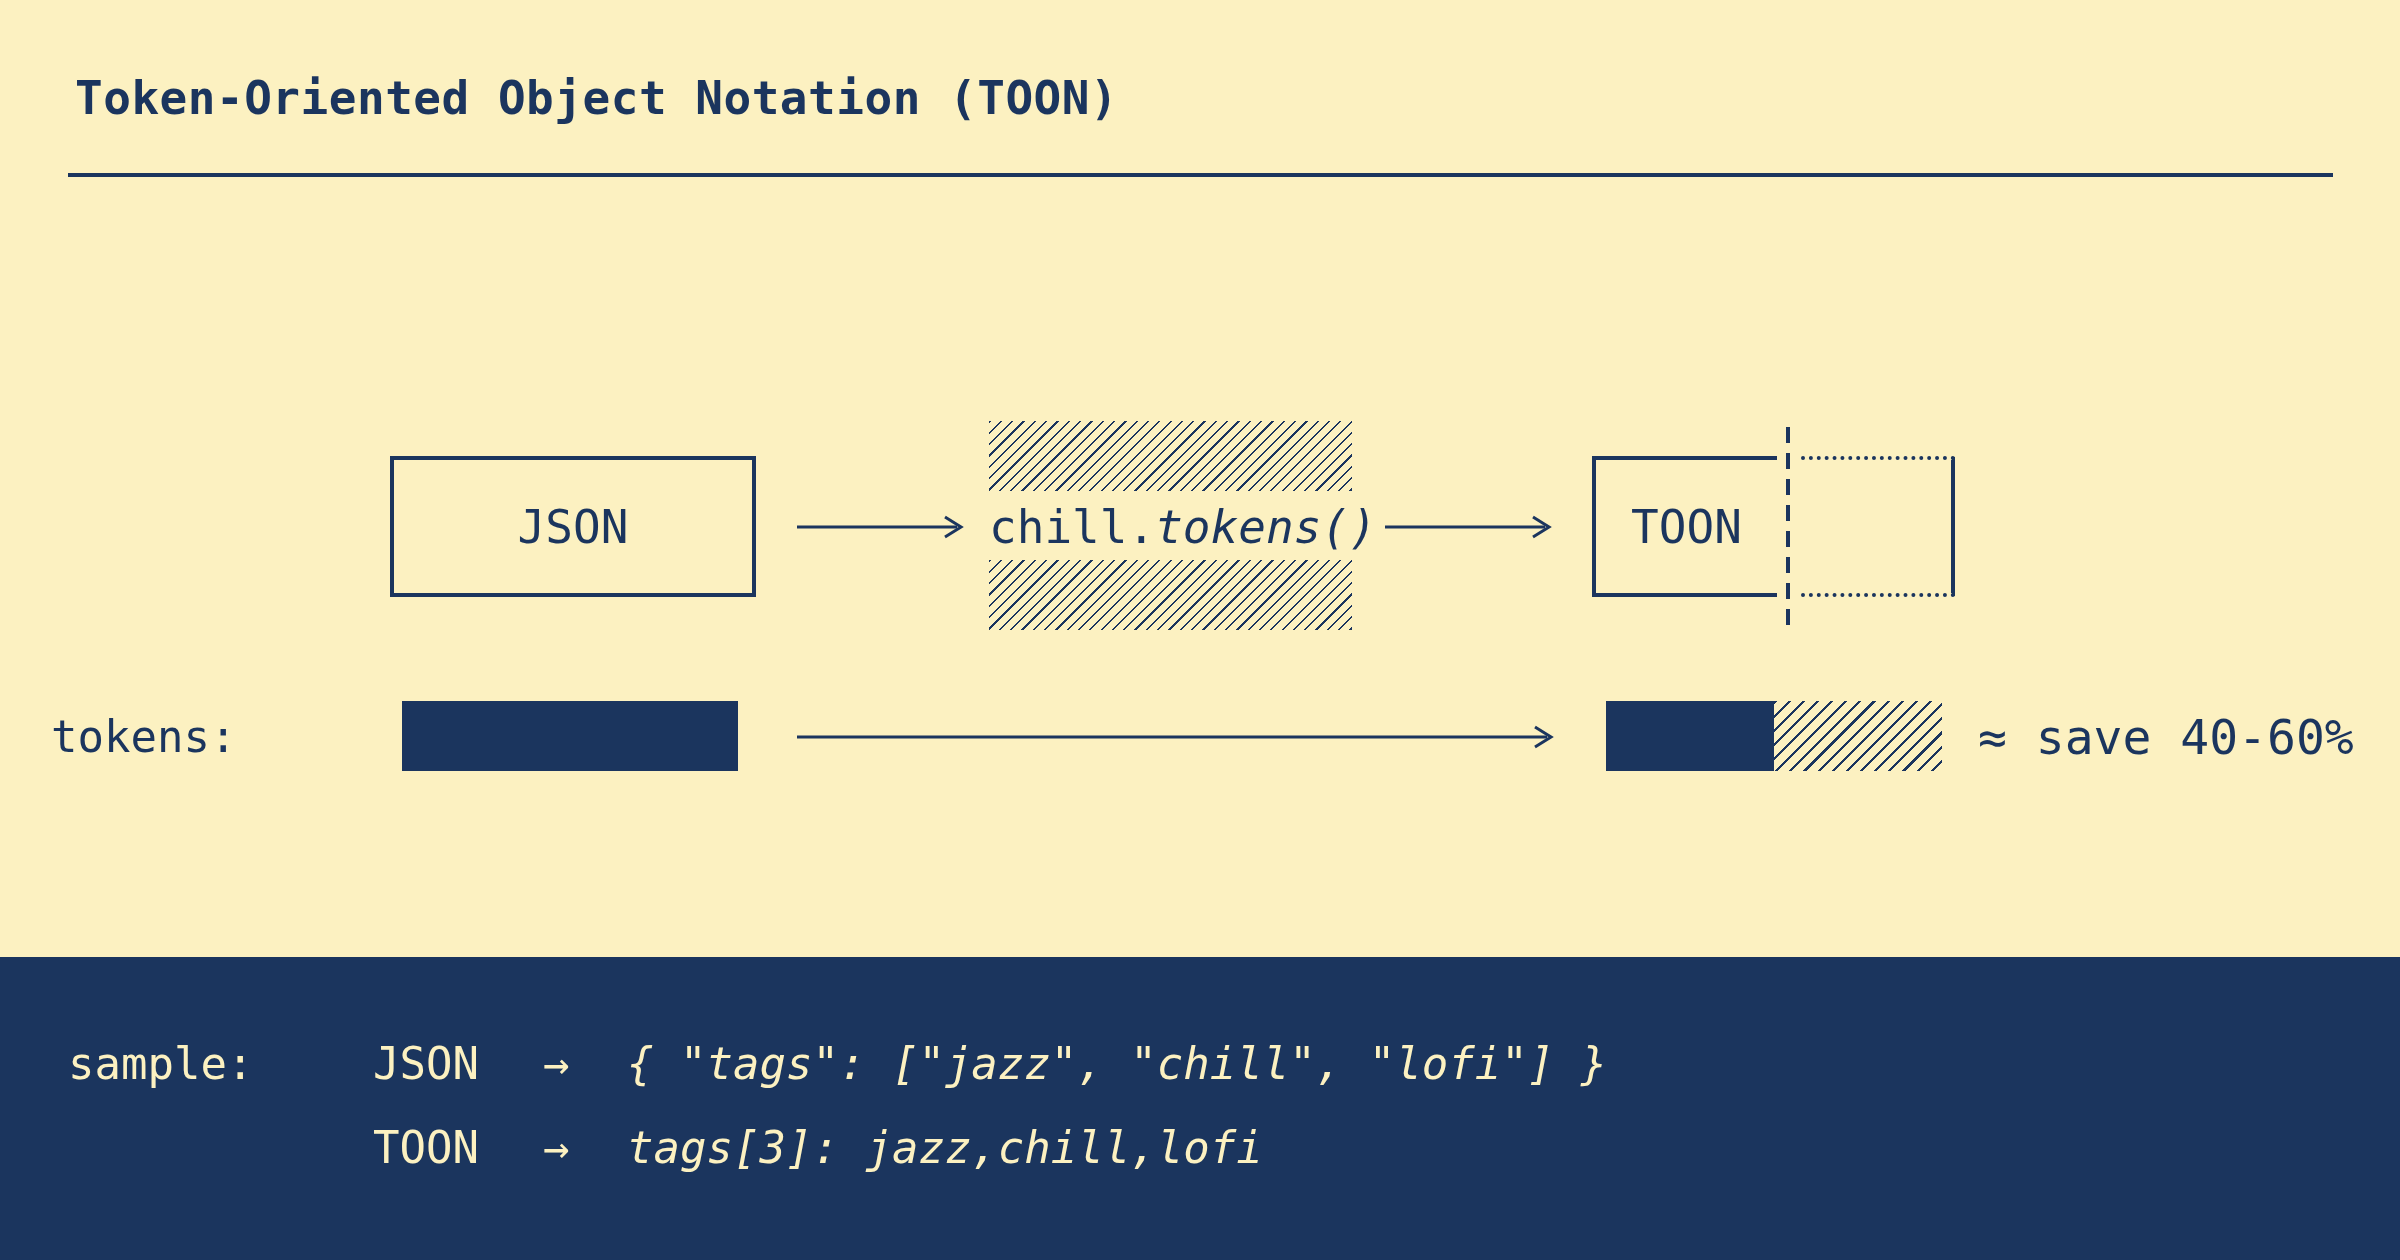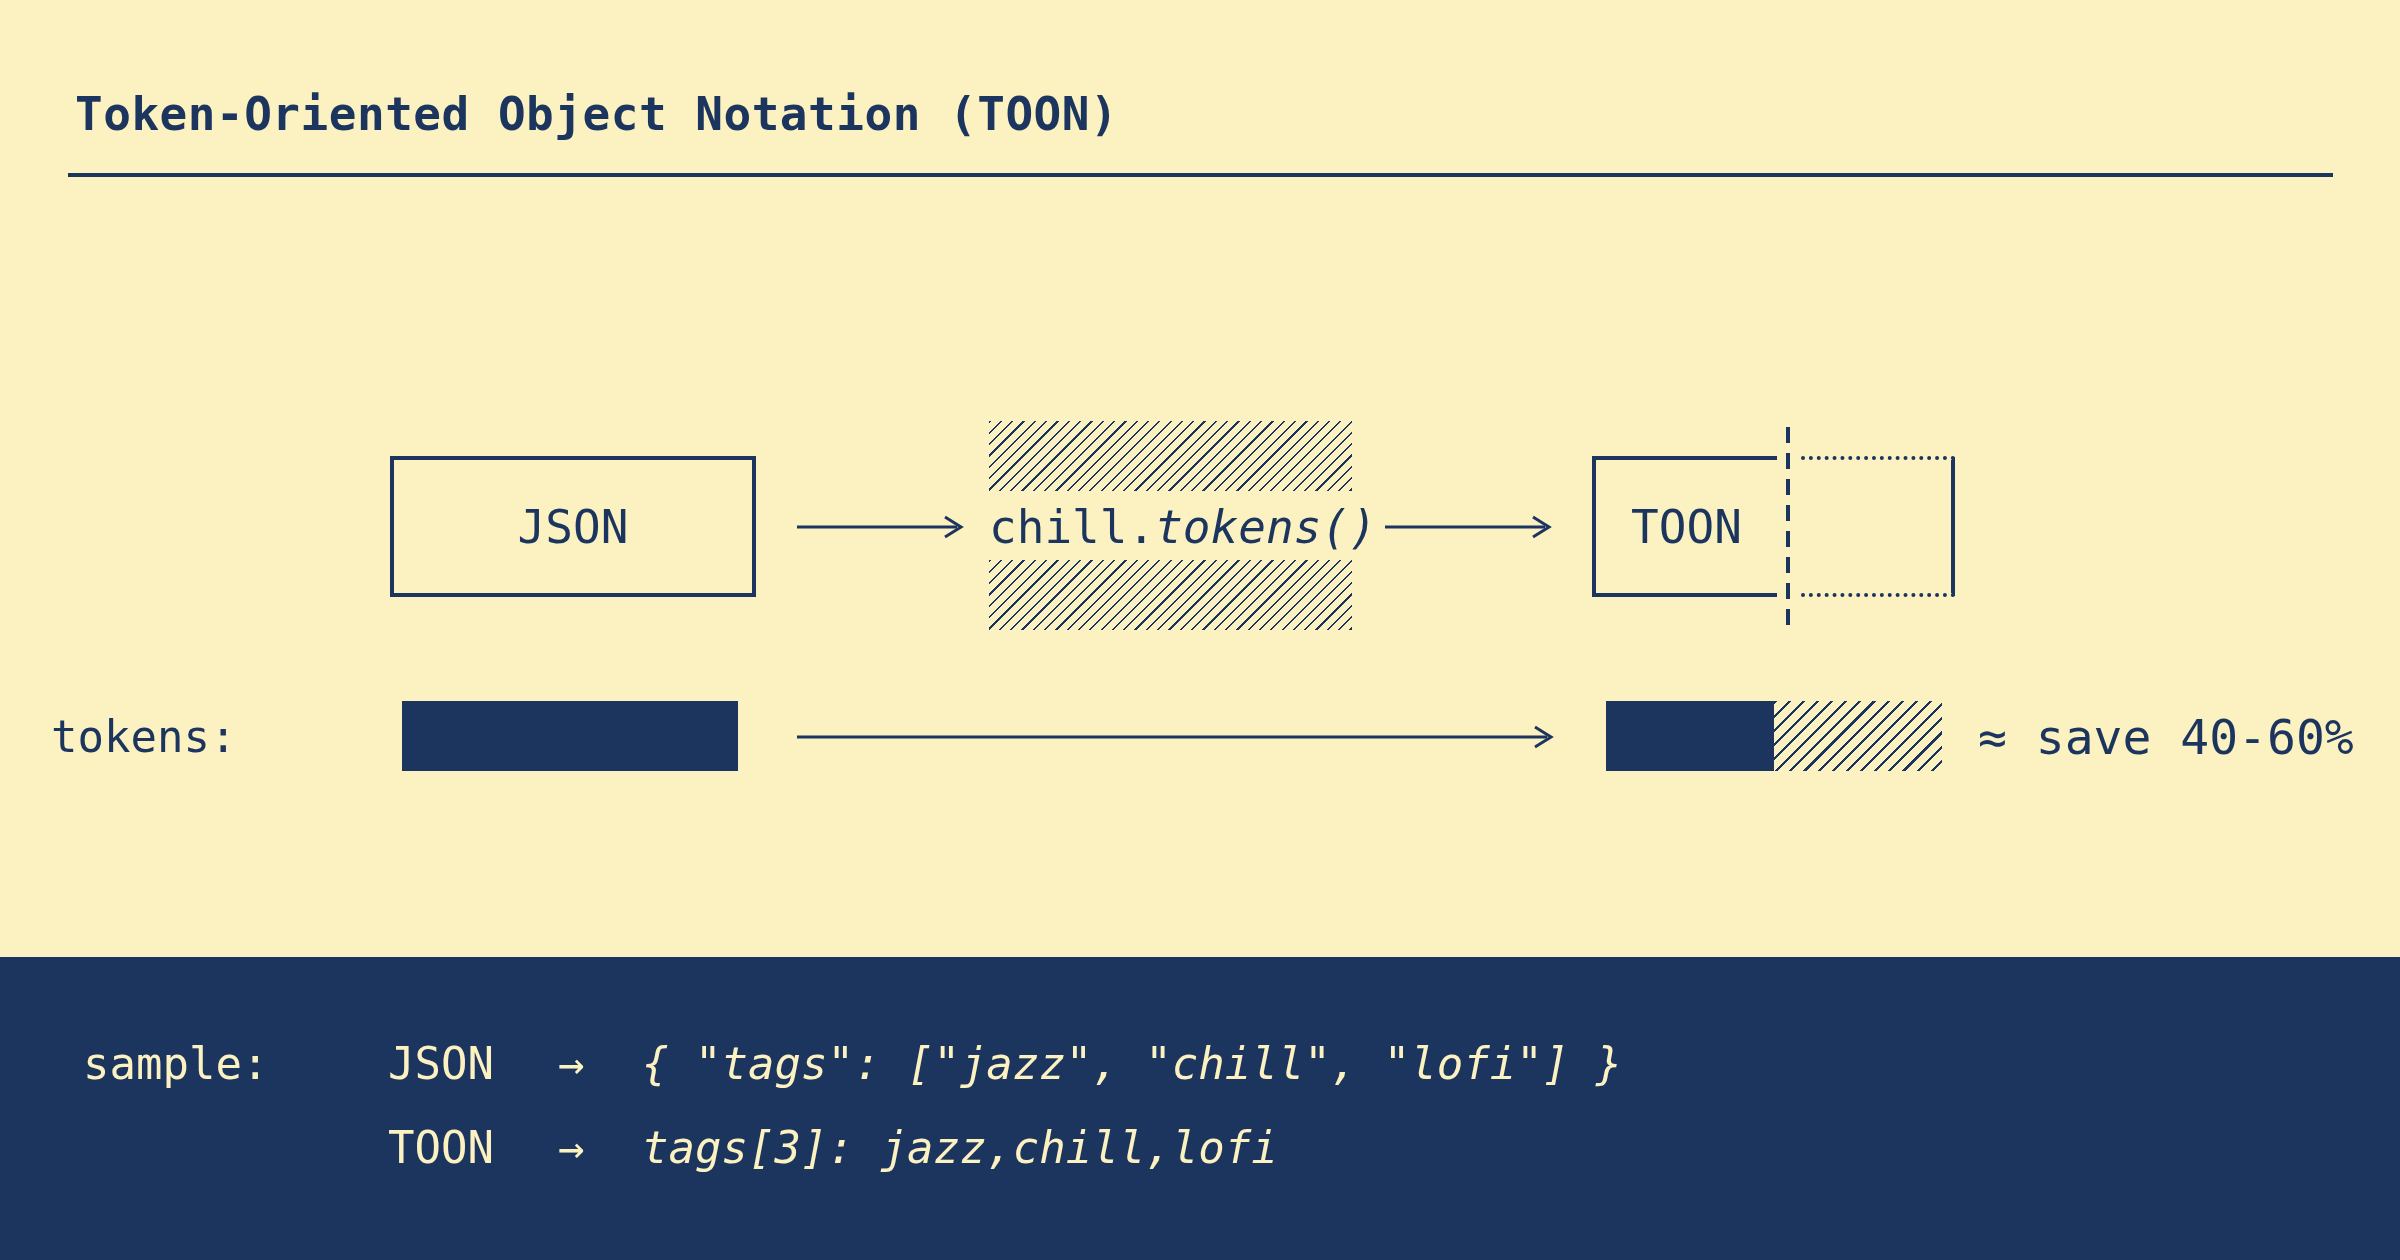--- a/index.html
+++ b/index.html
@@ -9,21 +9,21 @@
   *{margin:0;padding:0;box-sizing:border-box;}
   html,body{background:var(--cream);}
   body{font-family:"DejaVu Sans Mono","Liberation Mono",monospace;color:var(--navy);}
   .canvas{
     position:relative;width:2400px;height:1260px;
     background:var(--cream);overflow:hidden;
   }
   .abs{position:absolute;}
   
   .title{
-    left:75px;top:88px;
+    left:75px;top:72px;
     font-size:46px;line-height:52px;font-weight:bold;
     letter-spacing:0.5px;white-space:pre;text-align:center;
   }
   .hr{
     left:68px;top:173px;width:2265px;height:4px;
     background:var(--navy);
   }
   
   .box{
     border:4px solid var(--navy);
@@ -73,21 +73,21 @@
   .tokens-arrow{left:795px;top:722px;}
   .savings-note{
     left:1978px;top:714px;font-size:48px;line-height:46px;
     font-weight:500;white-space:pre;
   }
   
   .sample-panel{
     left:0;top:957px;width:2400px;height:303px;
     background:var(--navy);color:var(--cream);
   }
-  .sample-panel .abs{font-size:44px;line-height:46px;font-weight:500;white-space:pre;margin-left:15px;}
+  .sample-panel .abs{font-size:44px;line-height:46px;font-weight:500;white-space:pre;}
   .sample-label{left:68px;top:84px;}
   .r1{top:84px;}
   .r2{top:168px;}
   .fmt{left:373px;}
   .arr{left:543px;}
   .code{left:627px;font-style:italic;}
 </style>
 </head>
 <body>
 

